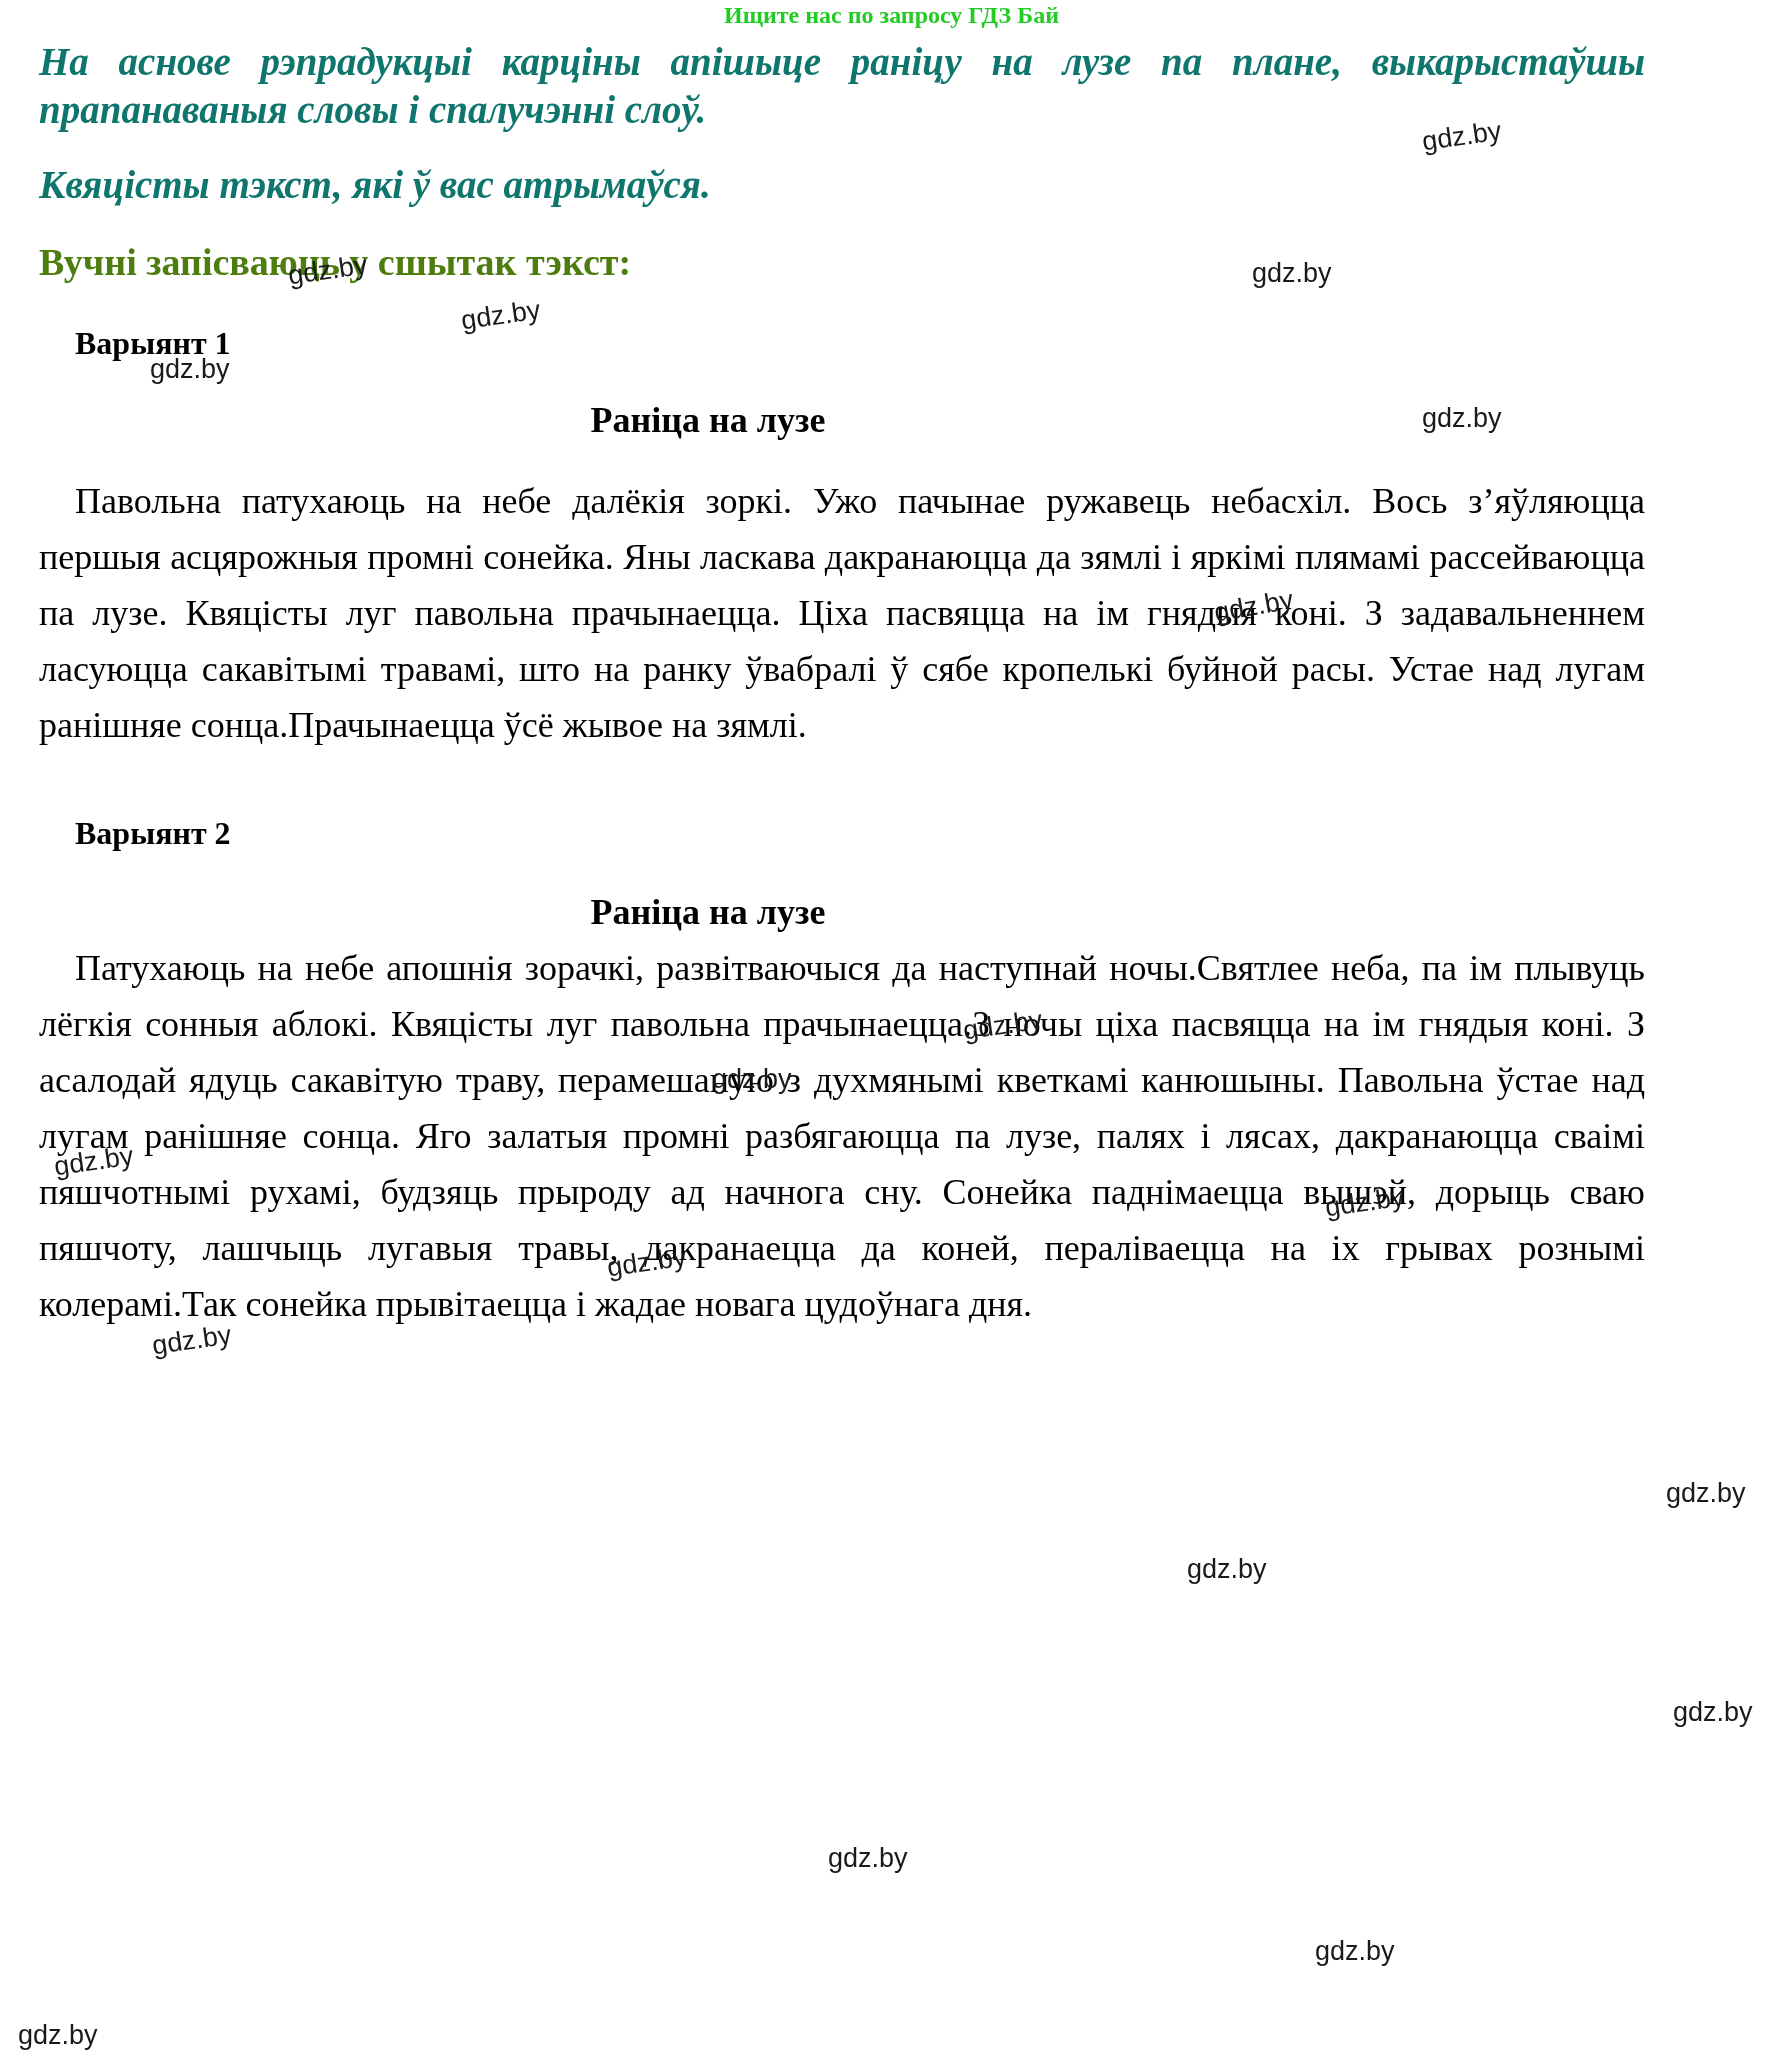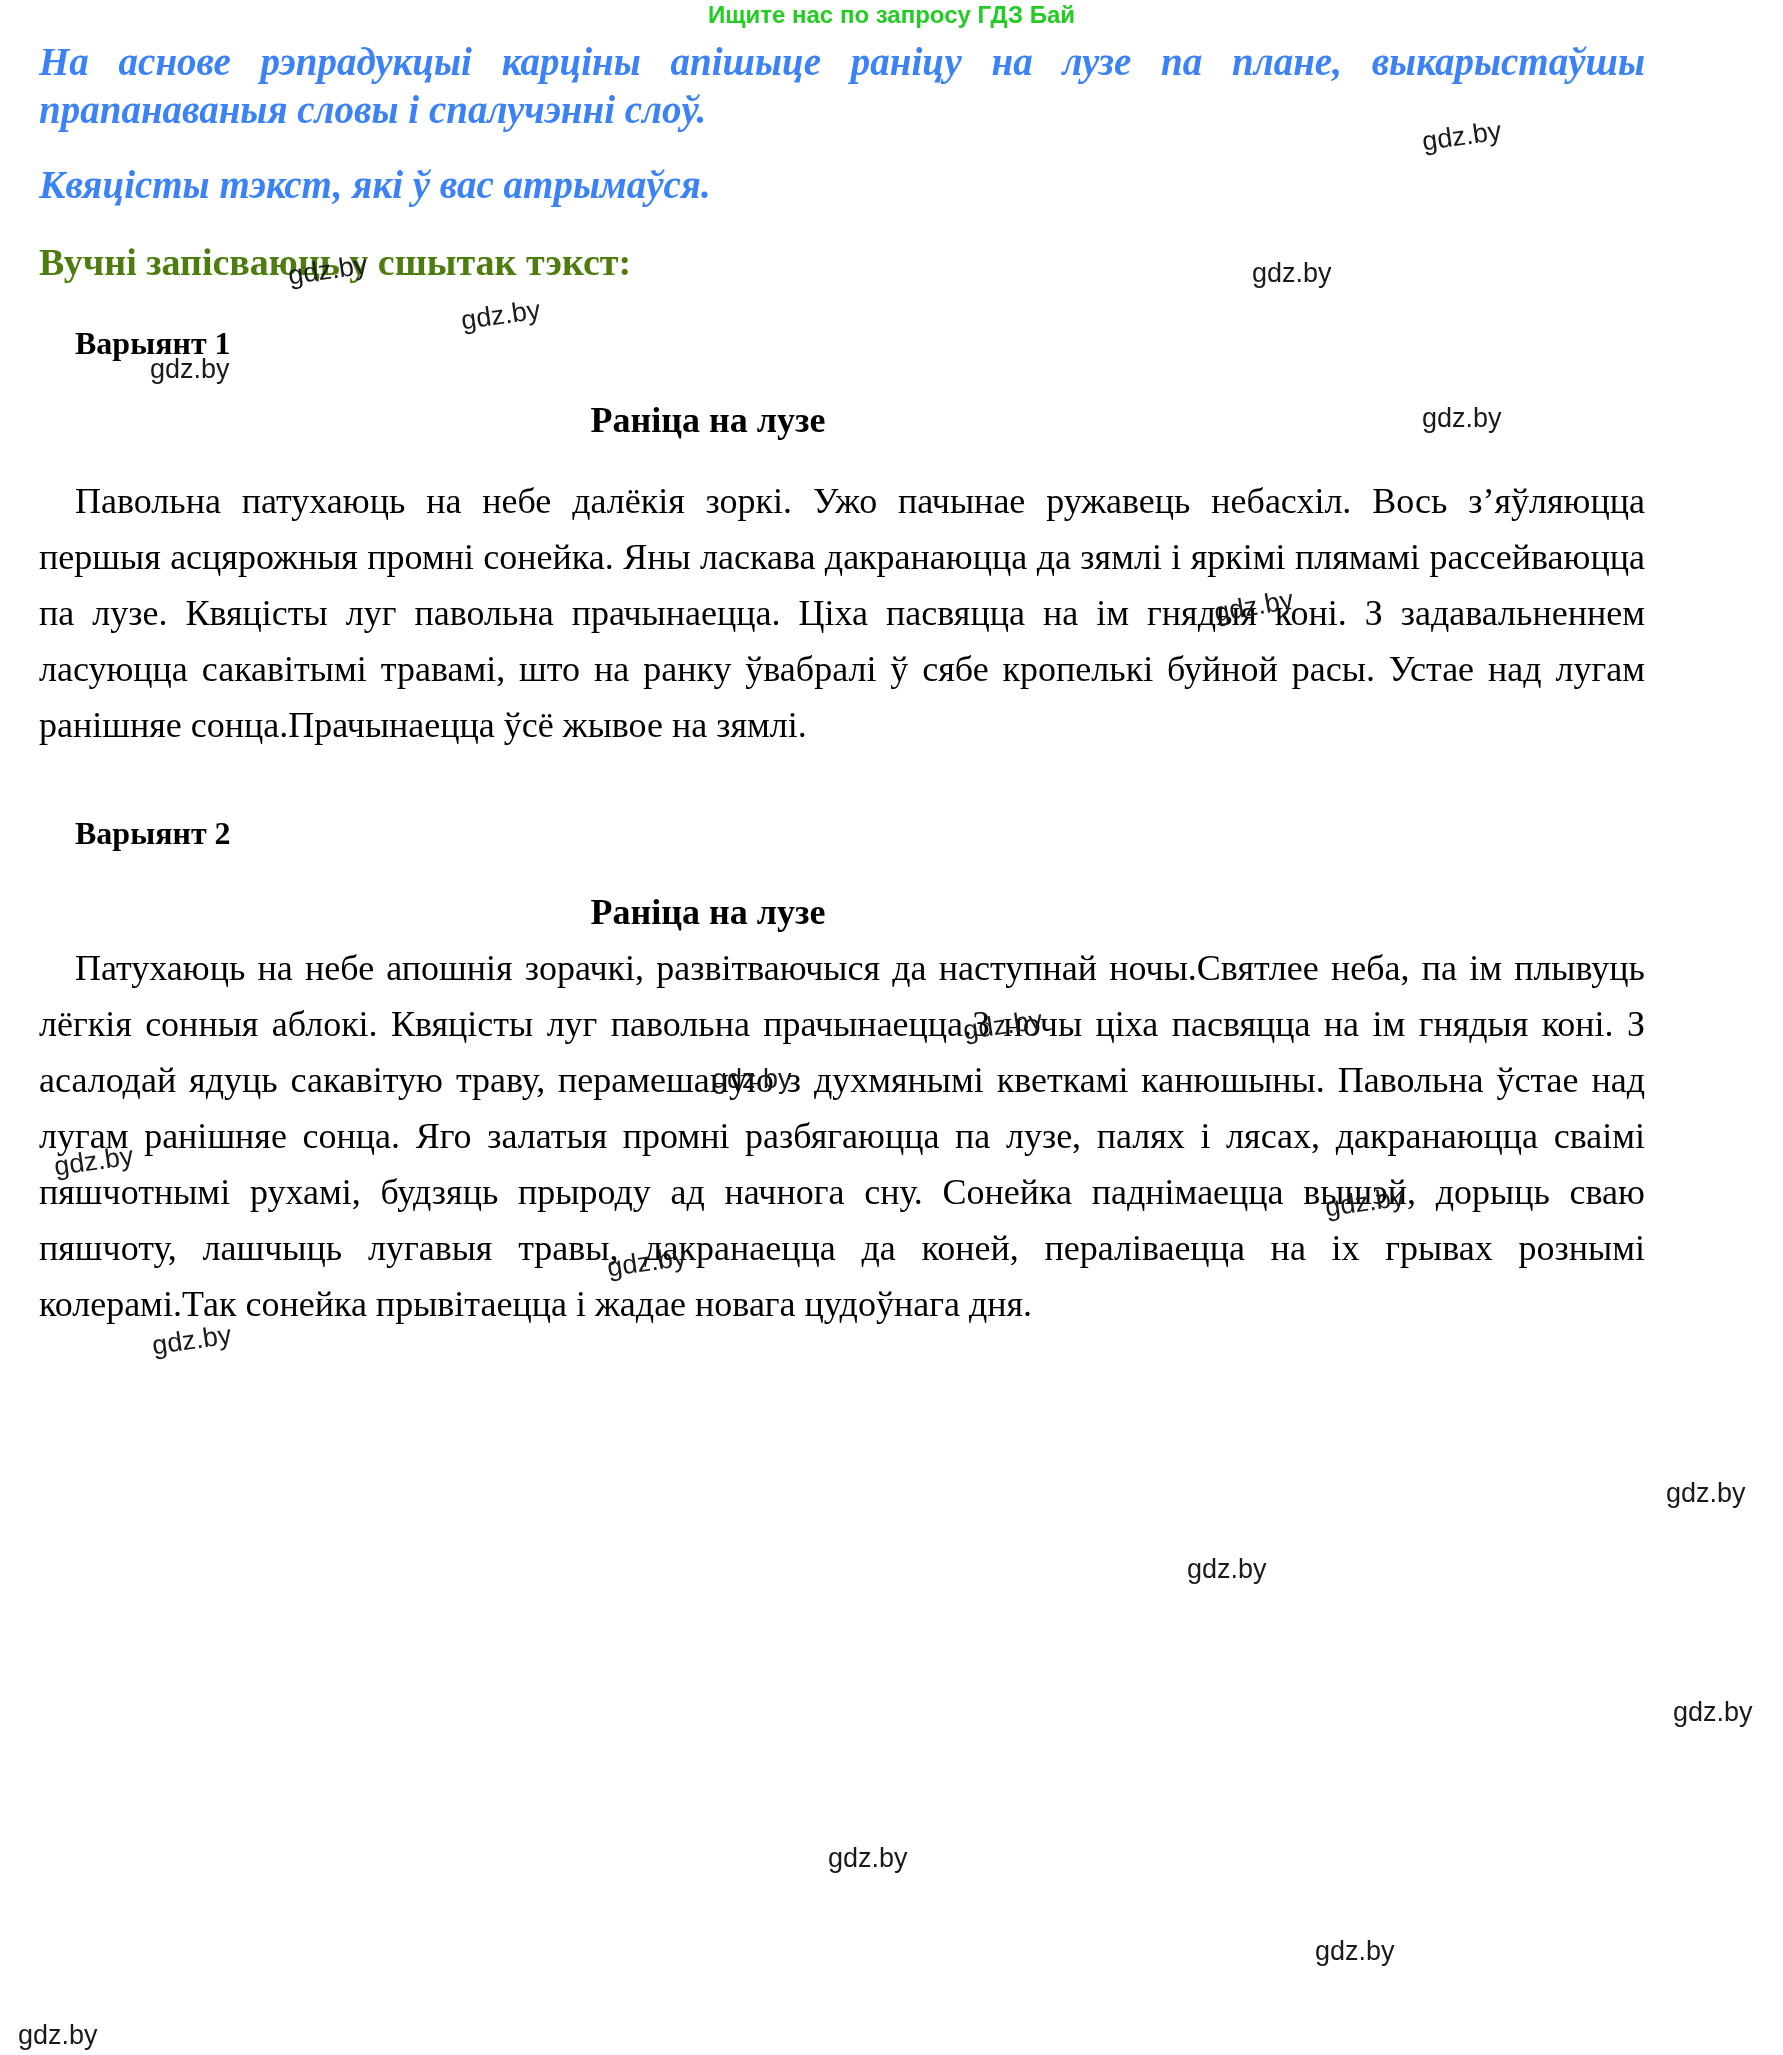--- a/index.html
+++ b/index.html
@@ -15,21 +15,21 @@
     overflow: hidden;
   }
 
   
   #promo-header {
     position: absolute;
     top: 0px;
     left: 0;
     width: 100%;
     text-align: center;
-    font-family: Liberation Sans, sans-serif;
+    font-family: Liberation Serif, serif;
     font-size: 24px;
     font-weight: bold;
     color: #22cc22;
     letter-spacing: 0px;
     line-height: 30px;
   }
 
   
   #page {
     position: absolute;
@@ -45,21 +45,21 @@
     right: 39px;
     top: 0;
   }
 
   .task-title {
     font-family: "Liberation Serif", "DejaVu Serif", serif;
     font-style: italic;
     font-weight: bold;
     font-size: 39px;
     line-height: 48px;
-    color: #3b82f6;
+    color: #0f766e;
     text-align: justify;
     text-align-last: left;
     margin: 0;
     position: absolute;
     left: 0;
     width: 1606px;
   }
   #task-line-1 { top: 38px; }
   #task-line-2 { top: 161px; width: 985px; text-align: left; }
 

